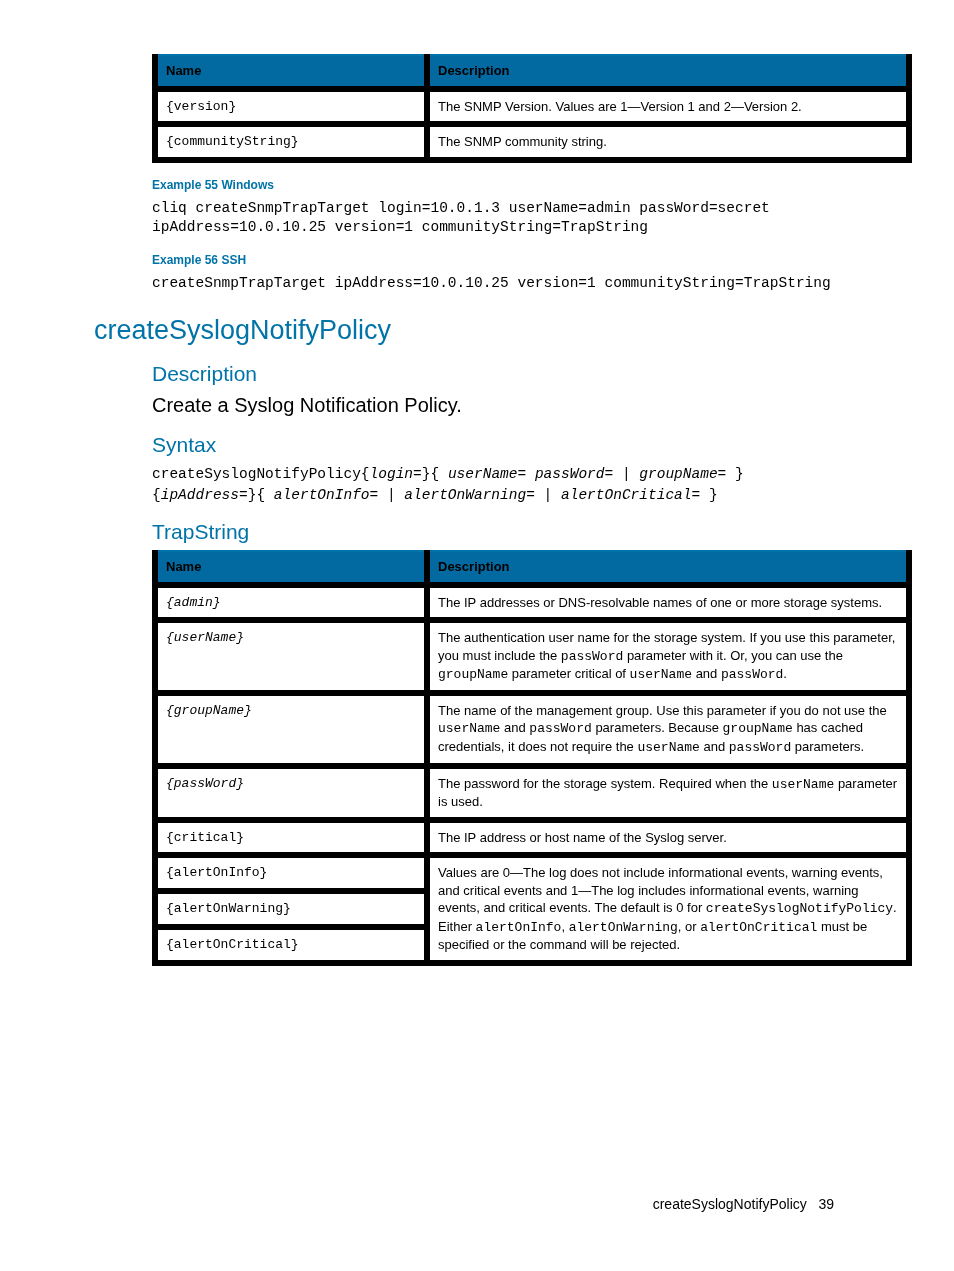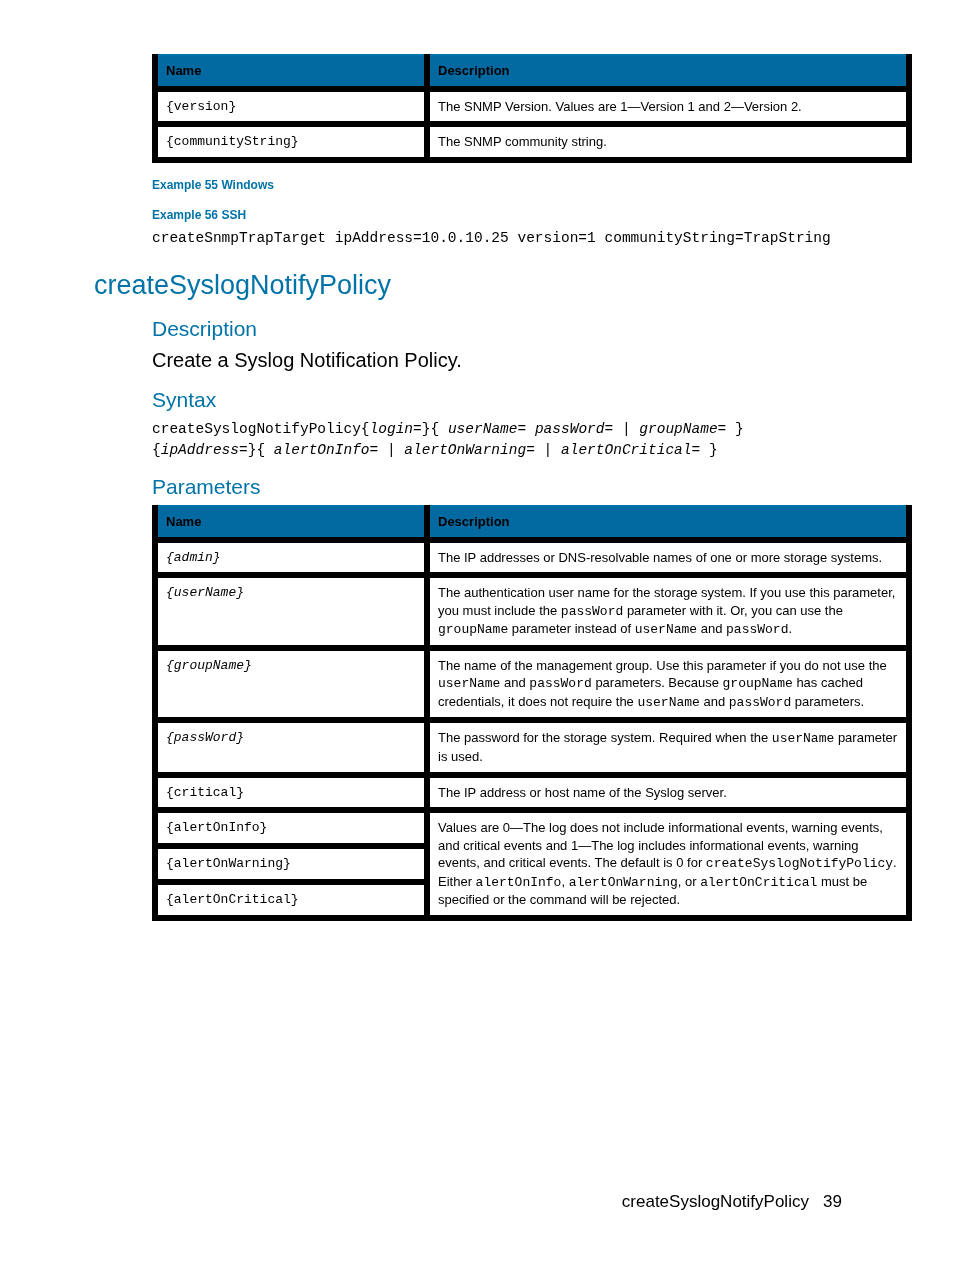--- a/index.html
+++ b/index.html
@@ -65,23 +65,23 @@
     font-size: 20px;
   }
   .syntax {
     font-family: Liberation Mono, monospace;
     font-size: 14.5px;
     margin: 4px 0 12px 92px;
     line-height: 1.45;
   }
   .footer {
     position: absolute;
-    right: 52px;
+    right: 60px;
     bottom: 30px;
-    font-size: 17px;
+    font-size: 14px;
   }
   .page-wrap { position: relative; min-height: 1190px; }
 </style>
 </head>
 <body>
 <div class="page-wrap">
 
 <table class="param-table">
   <thead>
     <tr>
@@ -95,53 +95,54 @@
       <td>The SNMP Version. Values are 1—Version 1 and 2—Version 2.</td>
     </tr>
     <tr>
       <td class="mono">{communityString}</td>
       <td>The SNMP community string.</td>
     </tr>
   </tbody>
 </table>
 
 <h4 class="example-head">Example 55 Windows</h4>
+<pre class="codeblock">cliq createSnmpTrapTarget login=10.0.1.3 userName=admin passWord=secret ipAddress=10.0.10.25 version=1 communityString=TrapString</pre>
 
 <h4 class="example-head">Example 56 SSH</h4>
 <pre class="codeblock">createSnmpTrapTarget ipAddress=10.0.10.25 version=1 communityString=TrapString</pre>
 
 <h2 class="cmd-title">createSyslogNotifyPolicy</h2>
 
 <h3 class="section-head">Description</h3>
 <p class="body-text">Create a Syslog Notification Policy.</p>
 
 <h3 class="section-head">Syntax</h3>
 <div class="syntax">
   <span>createSyslogNotifyPolicy</span><span>{</span><span class="italic">login=</span><span>}{ </span><span class="italic">userName= passWord= | groupName=</span><span> }</span><br>
   <span>{</span><span class="italic">ipAddress=</span><span>}{ </span><span class="italic">alertOnInfo= | alertOnWarning= | alertOnCritical=</span><span> }</span>
 </div>
 
-<h3 class="section-head">Parameters</h3>
+<h3 class="section-head">TrapString</h3>
 
 <table class="param-table">
   <thead>
     <tr>
       <th class="col-name">Name</th>
       <th>Description</th>
     </tr>
   </thead>
   <tbody>
     <tr>
       <td class="mono italic">{admin}</td>
       <td>The IP addresses or DNS-resolvable names of one or more storage systems.</td>
     </tr>
     <tr>
       <td class="mono italic">{userName}</td>
       <td>
-        <span>The authentication user name for the storage system. If you use this parameter, you must include the </span><span class="mono">passWord</span><span> parameter with it. Or, you can use the </span><span class="mono">groupName</span><span> parameter instead of </span><span class="mono">userName</span><span> and </span><span class="mono">passWord</span><span>.</span>
+        <span>The authentication user name for the storage system. If you use this parameter, you must include the </span><span class="mono">passWord</span><span> parameter with it. Or, you can use the </span><span class="mono">groupName</span><span> parameter critical of </span><span class="mono">userName</span><span> and </span><span class="mono">passWord</span><span>.</span>
       </td>
     </tr>
     <tr>
       <td class="mono italic">{groupName}</td>
       <td>
         <span>The name of the management group. Use this parameter if you do not use the </span><span class="mono">userName</span><span> and </span><span class="mono">passWord</span><span> parameters. Because </span><span class="mono">groupName</span><span> has cached credentials, it does not require the </span><span class="mono">userName</span><span> and </span><span class="mono">passWord</span><span> parameters.</span>
       </td>
     </tr>
     <tr>
       <td class="mono italic">{passWord}</td>

